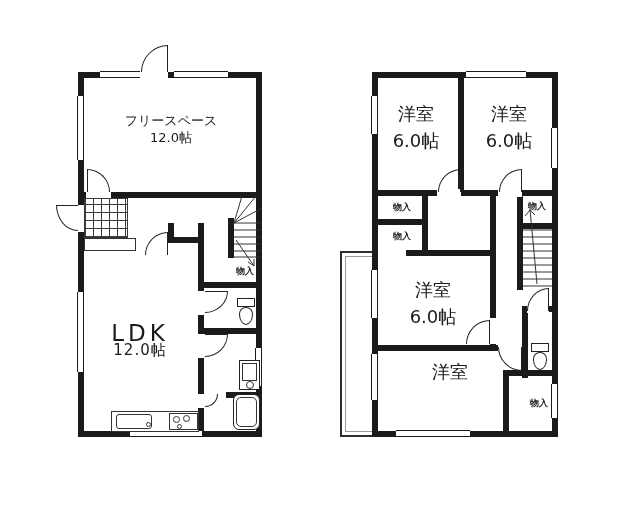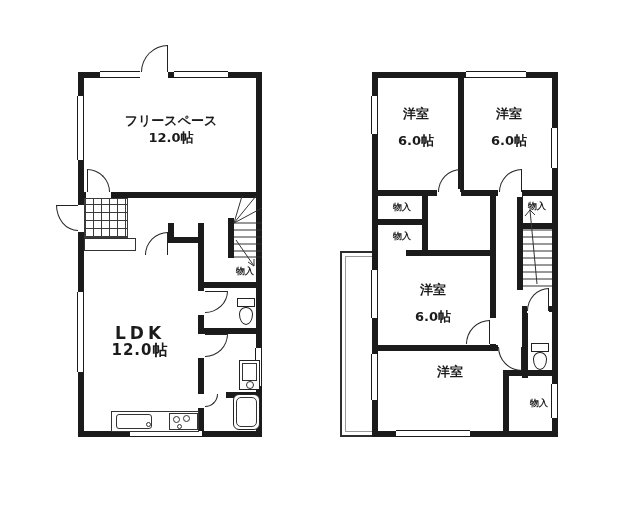--- a/index.html
+++ b/index.html
@@ -20,23 +20,23 @@
   .leaf-l{border-left:1.3px solid #222;}
   .leaf-t{border-top:1.3px solid #222;}
   .fix{position:absolute;box-sizing:border-box;border:1.4px solid #222;background:#fff;}
   .thin{border-width:1px;border-color:#333;}
   .circle{border-radius:50%;}
   .bowl{border-radius:48% 48% 50% 50% / 38% 38% 60% 60%;}
   .grid-tile{position:absolute;box-sizing:border-box;border:1px solid #3a3a3a;
     background-image:repeating-linear-gradient(0deg,#3a3a3a 0 1px,transparent 1px 8px),
                      repeating-linear-gradient(90deg,#3a3a3a 0 1px,transparent 1px 8px);}
   .balc{position:absolute;box-sizing:border-box;background:transparent;}
-  .room-label{position:absolute;text-align:center;font-weight:700;line-height:16.5px;font-size:13px;}
-  .room2f{line-height:27px;font-size:13px;}
-  .ldk-name{font-size:17px;letter-spacing:4px;}
+  .room-label{position:absolute;text-align:center;font-weight:400;line-height:16.5px;font-size:13px;}
+  .room2f{line-height:27px;font-size:18px;}
+  .ldk-name{font-size:23px;letter-spacing:4px;}
   .ldk-size{font-size:15px;letter-spacing:1px;}
   .small-label{position:absolute;font-size:9px;font-weight:700;text-align:center;line-height:11px;}
   svg{position:absolute;overflow:visible;}
 </style>
 </head>
 <body>
 
 <div id="canvas">
 
   <div>

